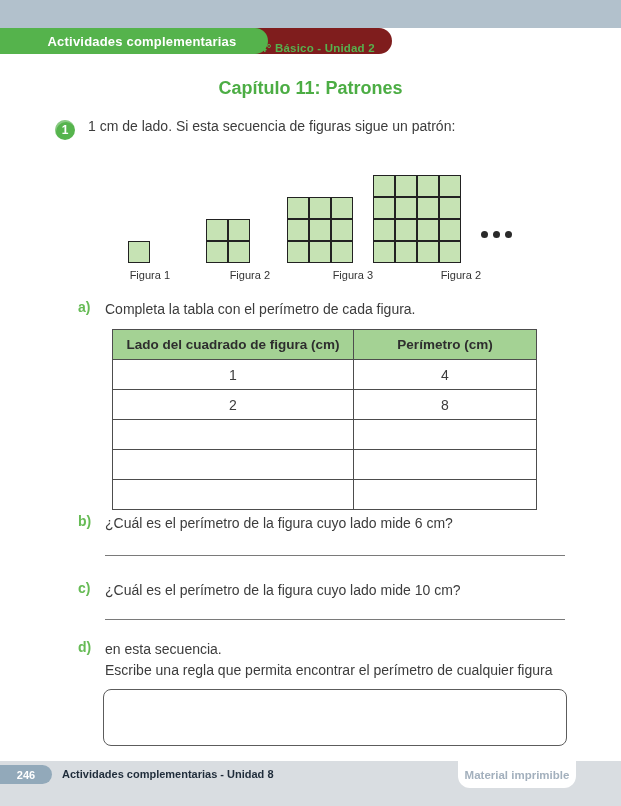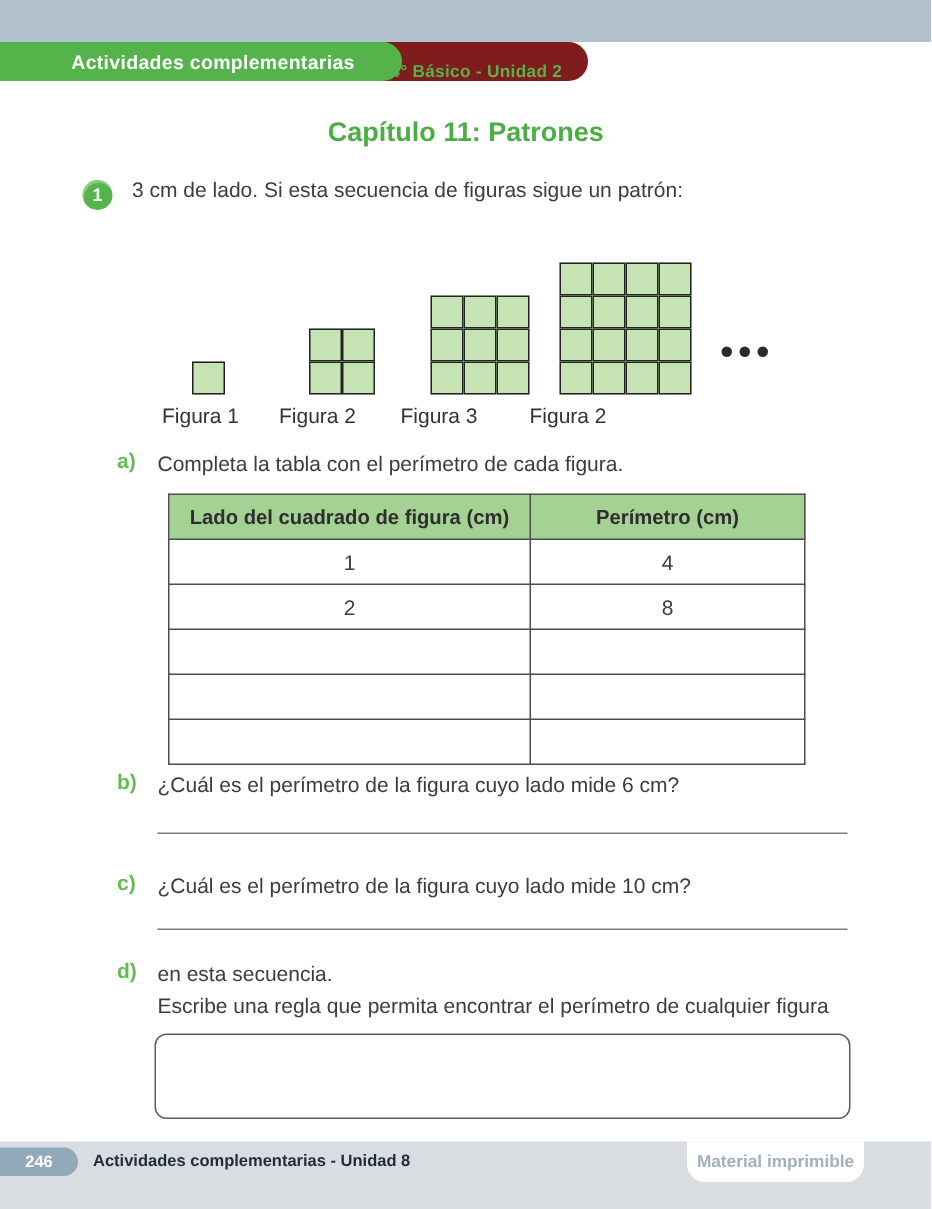--- a/index.html
+++ b/index.html
@@ -17,21 +17,21 @@
   .title{position:absolute;left:0;top:78px;width:621px;text-align:center;
       color:#4cad44;font-size:18px;font-weight:bold;}
   
   .badge{position:absolute;left:55px;top:120px;width:20px;height:20px;border-radius:50%;
       background:#56b44d;color:#fff;font-size:12px;font-weight:bold;display:flex;
       align-items:center;justify-content:center;box-shadow:inset 1px 2px 0 rgba(255,255,255,.3);}
   .prompt{position:absolute;left:88px;top:116px;width:480px;font-size:14px;line-height:21px;}
   
   .figure{position:absolute;display:grid;}
   .fig-cell{width:22px;height:22px;box-sizing:border-box;background:#c6e3b4;border:1px solid #222;}
-  .fig-label{position:absolute;top:269px;text-align:left;font-size:14px;color:#333;}
+  .fig-label{position:absolute;top:269px;text-align:right;font-size:11px;color:#333;}
   .dots{position:absolute;left:481px;top:231px;display:flex;gap:5px;}
   .dots i{width:7px;height:7px;border-radius:50%;background:#2a2a2a;}
   
   .part-label{position:absolute;left:78px;color:#66bb55;font-weight:bold;font-size:14px;}
   .part-text{position:absolute;left:105px;font-size:14px;line-height:21px;}
   
   .ptable{position:absolute;left:112px;top:329px;border-collapse:collapse;}
   .ptable th{width:238px;height:27px;background:#a4d294;border:1px solid #4d4d4d;
       font-size:13.5px;font-weight:bold;color:#2e2e2e;text-align:center;}
   .ptable th:last-child{width:180px;}
@@ -61,21 +61,21 @@
     <span>4° Básico - Unidad 2</span>
   </div>
   <div class="pill-green">
     <span>Actividades complementarias</span>
   </div>
 
   <div class="title">Capítulo 11: Patrones</div>
 
   <div class="badge">1</div>
   <div class="prompt">
-    <div>3 cm de lado. Si esta secuencia de figuras sigue un patrón:</div>
+    <div>1 cm de lado. Si esta secuencia de figuras sigue un patrón:</div>
   </div>
 
   <div id="figures-host">
       <div class="figure" style="left: 128px; top: 241px; grid-template-columns: repeat(1, 22px);">
         <div class="fig-cell"></div>
       </div>
       <div class="fig-label" style="left: 108px; width: 62px;">Figura 1</div>
       <div class="figure" style="left: 206px; top: 219px; grid-template-columns: repeat(2, 22px);">
         <div class="fig-cell"></div>
         <div class="fig-cell"></div>

